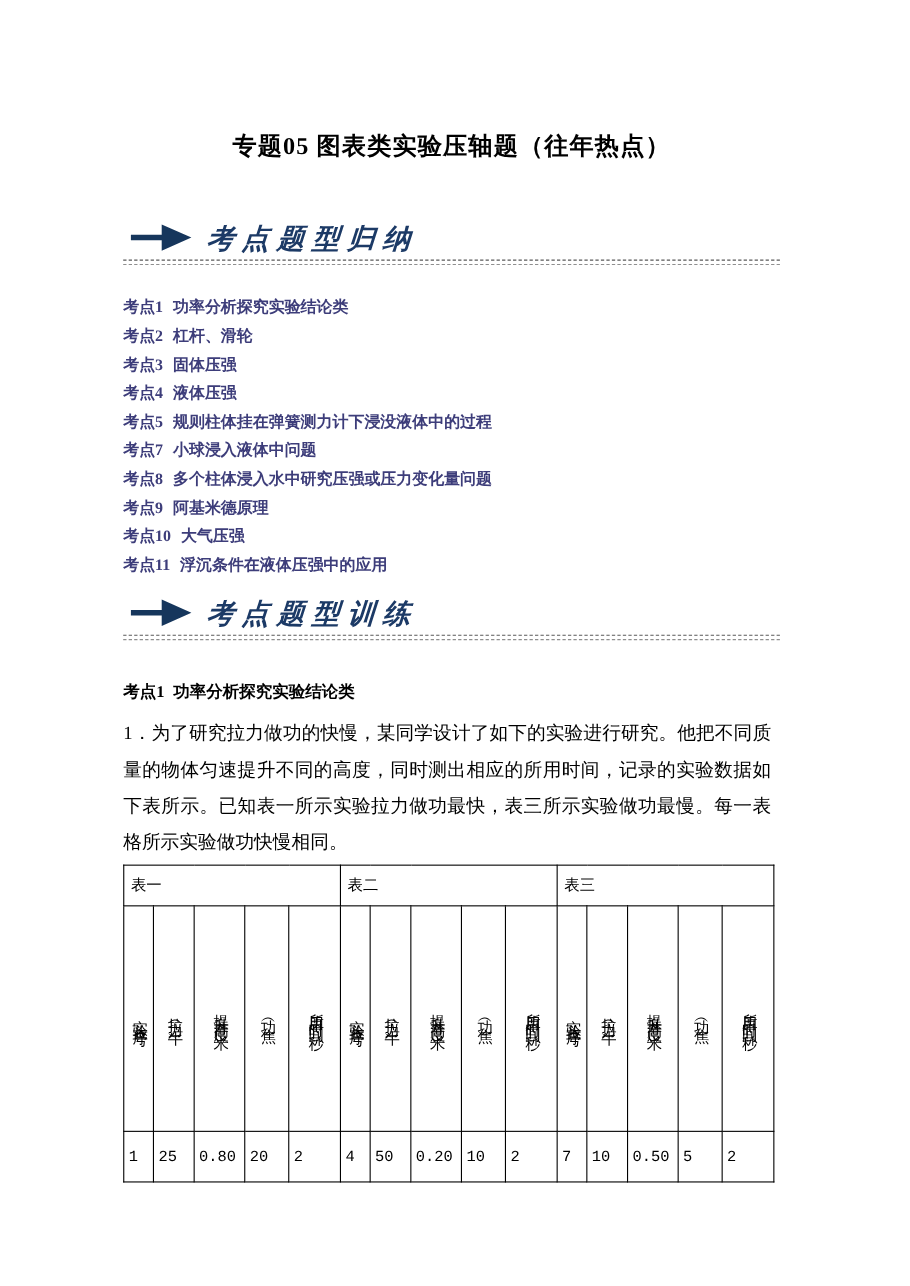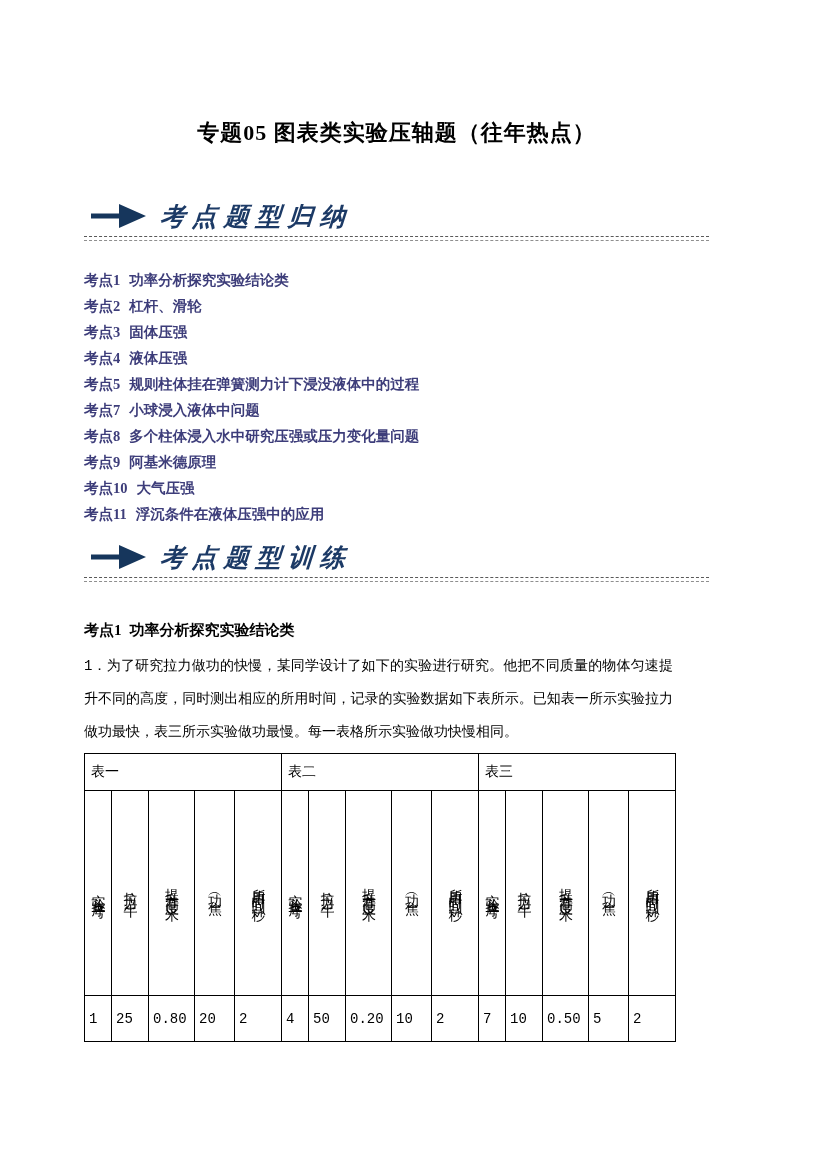--- a/index.html
+++ b/index.html
@@ -1,21 +1,21 @@
 <!DOCTYPE html>
 <html><head>
 <meta charset="utf-8">
 <style>
   * { margin:0; padding:0; box-sizing:border-box; }
   html, body { background:#ffffff; }
   body {
     width:827px; height:1169px; overflow:hidden; position:relative;
     font-family:"Liberation Serif","DejaVu Serif",serif; color:#000;
   }
-  .page { width:827px; height:1169px; padding:118px 118px 0 84px; background:#fff; }
+  .page { width:827px; height:1169px; padding:118px 118px 0 112px; background:#fff; }
 
   .doc-title {
     font-size:22px; font-weight:bold; text-align:center;
     line-height:30px; letter-spacing:1px;
   }
 
   .banner { margin-top:52px; }
   .banner.second { margin-top:14px; }
   .banner-row { display:flex; align-items:center; height:32px; }
   .arrow-icon { width:58px; height:30px; flex:0 0 auto; margin-left:6px; }
@@ -34,22 +34,22 @@
   .points li {
     font-size:14.5px; font-weight:bold; color:#3d3d7a;
     line-height:26px; white-space:nowrap;
   }
   .pt-label { margin-right:9px; }
 
   .topic-heading { margin-top:36px; font-size:15px; font-weight:bold; line-height:24px; }
   .topic-heading .pt-label { margin-right:8px; }
 
   .question {
-    margin-top:8px; font-size:14px; line-height:33px;
-    text-align:justify; width:589px;font-family:Liberation Mono, monospace;
+    margin-top:8px; font-size:17px; line-height:33px;
+    text-align:justify; width:589px;
   }
 
   table.data { border-collapse:collapse; table-layout:fixed; margin-top:4px;font-family:Liberation Mono, monospace; }
   table.data td { border:1px solid #000; font-size:14px; overflow:hidden; }
   td.group-title { height:37px; padding-left:6px; vertical-align:middle; text-align:left; }
   td.vhead { height:205px; text-align:center; vertical-align:middle; padding:6px 0; }
   td.vhead span {
     writing-mode:vertical-rl; text-orientation:mixed;
     letter-spacing:4px; display:inline-block; max-height:196px; line-height:1;
   }

